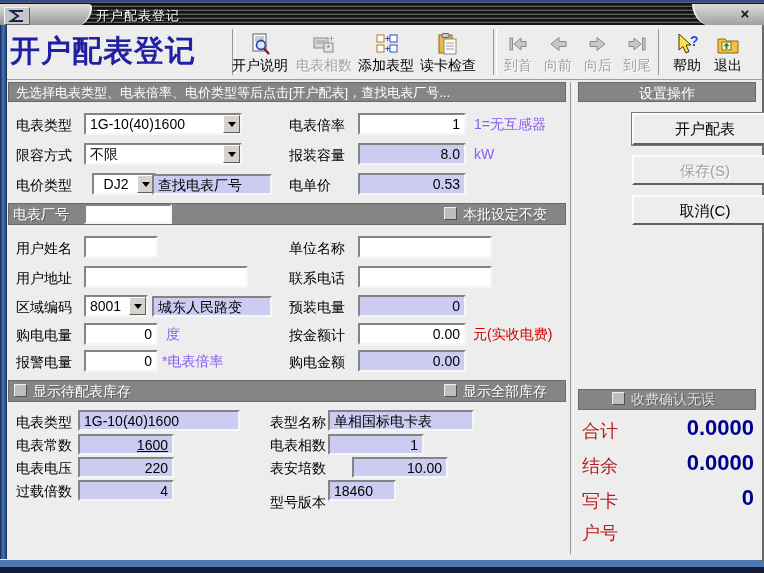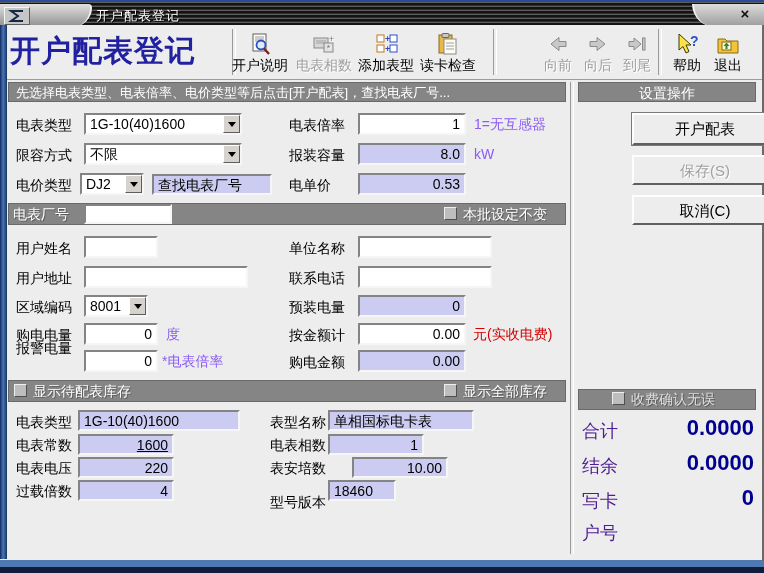--- a/index.html
+++ b/index.html
@@ -71,21 +71,21 @@
     border:1px solid;border-color:#eeeeee #4f4f4f #4f4f4f #eeeeee;box-sizing:border-box;}
   .barlabel{position:absolute;color:#fff;font-size:14px;white-space:nowrap;text-shadow:1px 1px 0 #5a5a5a;}
   .barlabel.dim{color:#dedede;}
   
   .pbtn{position:absolute;left:632px;width:146px;height:30px;background:#ededed;
     border:2px solid;border-color:#fdfdfd #5f5f5f #5f5f5f #fdfdfd;
     font-size:15px;font-family:"Liberation Sans","DejaVu Sans",sans-serif;
     text-align:center;line-height:26px;box-sizing:border-box;cursor:default;}
   .pbtn.primary{outline:1px solid #7a7a7a;}
   .pbtn.disabled{color:#a0a0a0;text-shadow:1px 1px 0 #fff;}
-  .sumlab{position:absolute;left:582px;font-size:18px;color:#4c1d95;white-space:nowrap;}
+  .sumlab{position:absolute;left:582px;font-size:18px;color:#b91c1c;white-space:nowrap;}
   .sumval{position:absolute;left:600px;width:154px;text-align:right;font-size:22px;
     font-weight:bold;color:#000090;white-space:nowrap;}
 </style>
 </head>
 <body>
 
 <div class="window">
 
   <div class="titlebar">
     <div class="tb-capL"></div>
@@ -154,20 +154,29 @@
           <rect x="5" y="0.5" width="7" height="4" rx="1" fill="#c8c8c8" stroke="#666"></rect>
           <rect x="7" y="6" width="12" height="15" fill="#fdfdf0" stroke="#888"></rect>
           <line x1="9" y1="10" x2="17" y2="10" stroke="#9a9ab0"></line>
             <line x1="9" y1="13" x2="17" y2="13" stroke="#9a9ab0"></line>
           <line x1="9" y1="16" x2="17" y2="16" stroke="#9a9ab0"></line>
         </svg>
         </span>
       <span class="cap">读卡检查</span>
     </div>
 
+    <div class="toolbtn disabled" style="left:498px;width:40px;">
+      <span class="ico">
+        <svg width="22" height="22" viewBox="0 0 22 22">
+          <rect x="3" y="5" width="2.5" height="12" fill="#c8c8c8" stroke="#8a8a8a"></rect>
+          <polygon points="7,11 14,5 14,8.5 19,8.5 19,13.5 14,13.5 14,17" fill="#c8c8c8" stroke="#8a8a8a"></polygon>
+        </svg>
+        </span>
+      <span class="cap">到首</span>
+    </div>
     <div class="toolbtn disabled" style="left:578px;width:40px;">
       <span class="ico">
         <svg width="22" height="22" viewBox="0 0 22 22">
           <polygon points="18,11 10,4.5 10,8.5 3,8.5 3,13.5 10,13.5 10,17.5" fill="#c8c8c8" stroke="#8a8a8a"></polygon>
         </svg>
         </span>
       <span class="cap">向后</span>
     </div>
     <div class="toolbtn disabled" style="left:538px;width:40px;">
       <span class="ico">
@@ -233,21 +242,21 @@
     <span>不限</span>
     <span class="dd">
         <i></i>
       </span>
   </div>
   <span class="lab" style="left:289px;top:147px;">报装容量</span>
   <div class="fld lav num" style="left:358px;top:143px;width:108px;">8.0</div>
   <span class="hint" style="left:474px;top:146px;">kW</span>
 
   <span class="lab" style="left:16px;top:177px;">电价类型</span>
-  <div class="fld combo" style="left:80px;top:173px;width:64px;">
+  <div class="fld combo" style="left:92px;top:173px;width:64px;text-align:center;">
     <span>DJ2</span>
     <span class="dd">
         <i></i>
       </span>
   </div>
   <div class="fld lav" style="left:152px;top:174px;width:120px;height:21px;">查找电表厂号</div>
   <span class="lab" style="left:289px;top:177px;">电单价</span>
   <div class="fld lav num" style="left:358px;top:173px;width:108px;">0.53</div>
 
   <div class="graybar" style="left:8px;top:203px;width:558px;"></div>
@@ -266,31 +275,32 @@
   <span class="lab" style="left:289px;top:270px;">联系电话</span>
   <input class="fld" style="left: 358px; top: 266px; width: 134px;" value="">
 
   <span class="lab" style="left:16px;top:299px;">区域编码</span>
   <div class="fld combo" style="left:84px;top:295px;width:64px;">
     <span>8001</span>
     <span class="dd">
         <i></i>
       </span>
   </div>
+  <div class="fld lav" style="left:152px;top:296px;width:120px;height:21px;">城东人民路变</div>
   <span class="lab" style="left:289px;top:299px;">预装电量</span>
   <div class="fld lav num" style="left:358px;top:295px;width:108px;">0</div>
 
   <span class="lab" style="left:16px;top:327px;">购电电量</span>
   <input class="fld num" style="left: 84px; top: 323px; width: 74px;" value="0">
   <span class="hint" style="left:166px;top:326px;">度</span>
   <span class="lab" style="left:289px;top:327px;">按金额计</span>
   <input class="fld num" style="left: 358px; top: 323px; width: 108px;" value="0.00">
   <span class="redhint" style="left:473px;top:326px;">元(实收电费)</span>
 
-  <span class="lab" style="left:16px;top:340px;">报警电量</span>
+  <span class="lab" style="left:16px;top:354px;">报警电量</span>
   <input class="fld num" style="left: 84px; top: 350px; width: 74px;" value="0">
   <span class="hint" style="left:162px;top:353px;">*电表倍率</span>
   <span class="lab" style="left:289px;top:354px;">购电金额</span>
   <div class="fld lav num" style="left:358px;top:350px;width:108px;">0.00</div>
 
   <div class="graybar" style="left:8px;top:380px;width:558px;"></div>
   <span class="cb" style="left:14px;top:384px;"></span>
   <span class="barlabel" style="left:33px;top:383px;">显示待配表库存</span>
   <span class="cb" style="left:444px;top:384px;"></span>
   <span class="barlabel" style="left:463px;top:383px;">显示全部库存</span>

